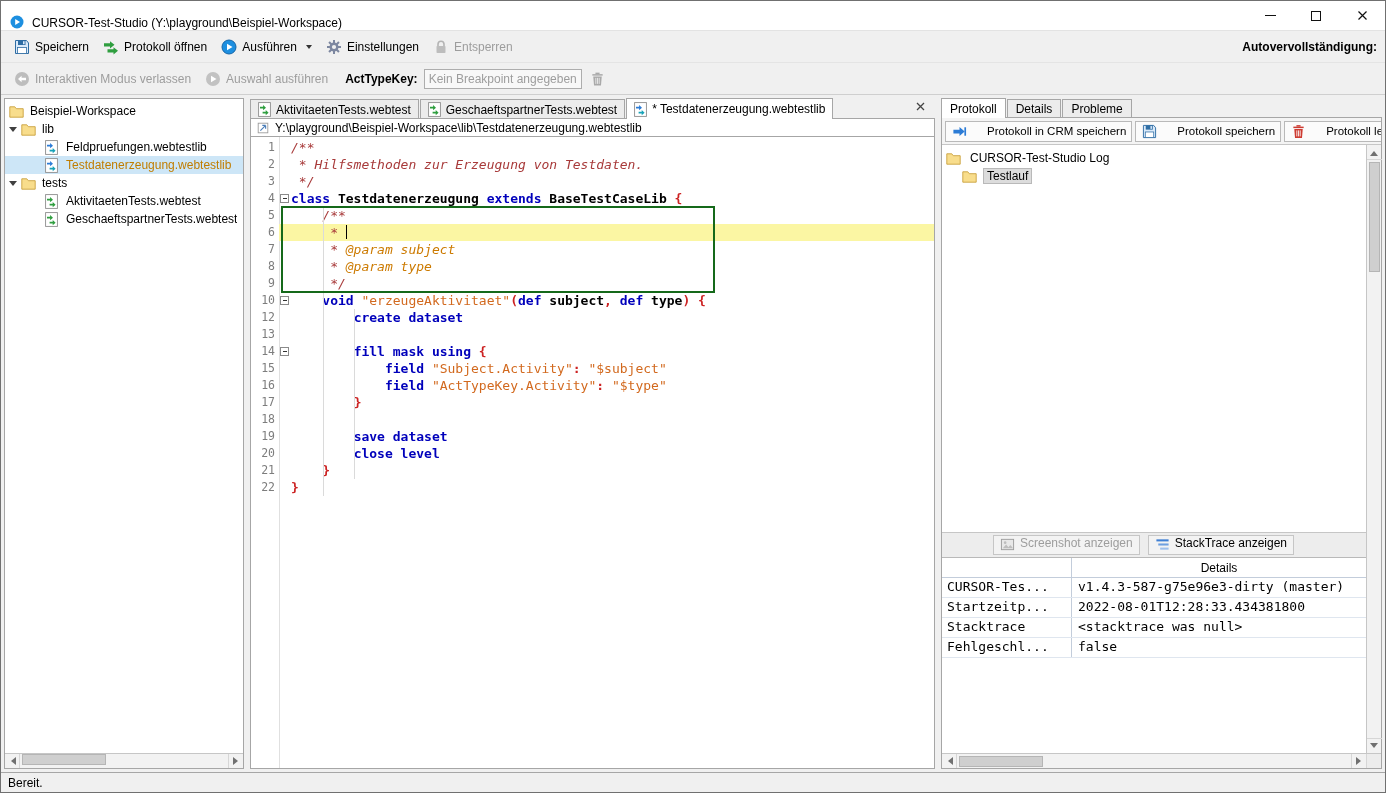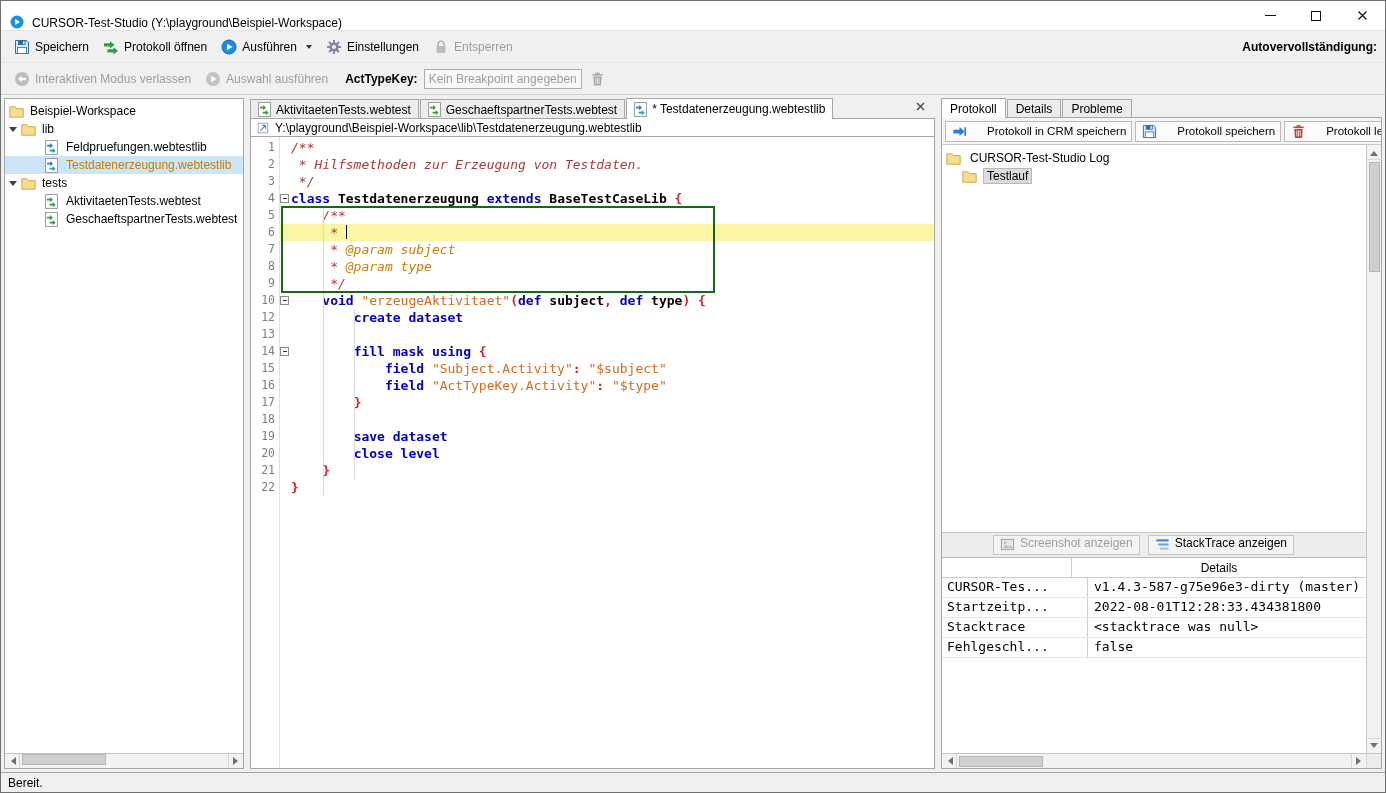--- a/index.html
+++ b/index.html
@@ -90,21 +90,21 @@
   .log-label{padding:0 3px;}
   .log-label.sel{background:#dcdcdc;border:1px solid #b9b9b9;}
   .action-row{height:25px;flex:none;background:#ededed;border-top:1px solid #c6c6c6;display:flex;align-items:center;justify-content:flex-end;gap:8px;padding-right:72px;}
   .action-btn{display:flex;gap:4px;height:20px;padding:0 6px;border:1px solid #c6c6c6;background:#f3f3f3;white-space:nowrap;}
   .action-btn.disabled{color:#9d9d9d;}
   .details-wrap{height:196px;flex:none;border-top:1px solid #b9b9b9;background:#fff;display:flex;flex-direction:column;font-family:"DejaVu Sans Mono",monospace;font-size:13px;}
   .details-header{height:20px;flex:none;display:flex;border-bottom:1px solid #c3cddb;font-family:"Liberation Sans",sans-serif;font-size:12px;}
   .dh-name{width:130px;flex:none;border-right:1px solid #c3cddb;}
   .dh-value{flex:1;display:flex;align-items:center;justify-content:center;}
   .details-row{height:20px;flex:none;display:flex;border-bottom:1px solid #dfe6ef;}
-  .dr-name{width:146px;flex:none;padding:1px 5px;border-right:1px solid #c3cddb;overflow:hidden;white-space:nowrap;}
+  .dr-name{width:130px;flex:none;padding:1px 5px;border-right:1px solid #c3cddb;overflow:hidden;white-space:nowrap;}
   .dr-value{flex:1;padding:1px 6px;overflow:hidden;white-space:nowrap;}
 
   
   .v-scroll{width:15px;flex:none;background:#f2f2f2;border-left:1px solid #c6c6c6;display:flex;flex-direction:column;align-items:center;}
   .sb-btn-v{width:15px;height:15px;flex:none;display:flex;align-items:center;justify-content:center;border-bottom:1px solid #d6d6d6;}
   .sb-btn-v.bottom{margin-top:auto;border-top:1px solid #d6d6d6;border-bottom:none;}
   .sb-thumb-v{width:11px;height:110px;background:#cfcfcf;border:1px solid #b5b5b5;margin-top:2px;}
   .h-scroll-row{height:15px;flex:none;display:flex;border-top:1px solid #c6c6c6;background:#f2f2f2;}
   .hscroll{flex:1;display:flex;align-items:center;background:#f2f2f2;}
   .sb-btn-h{width:15px;height:100%;flex:none;display:flex;align-items:center;justify-content:center;border-right:1px solid #d6d6d6;}

